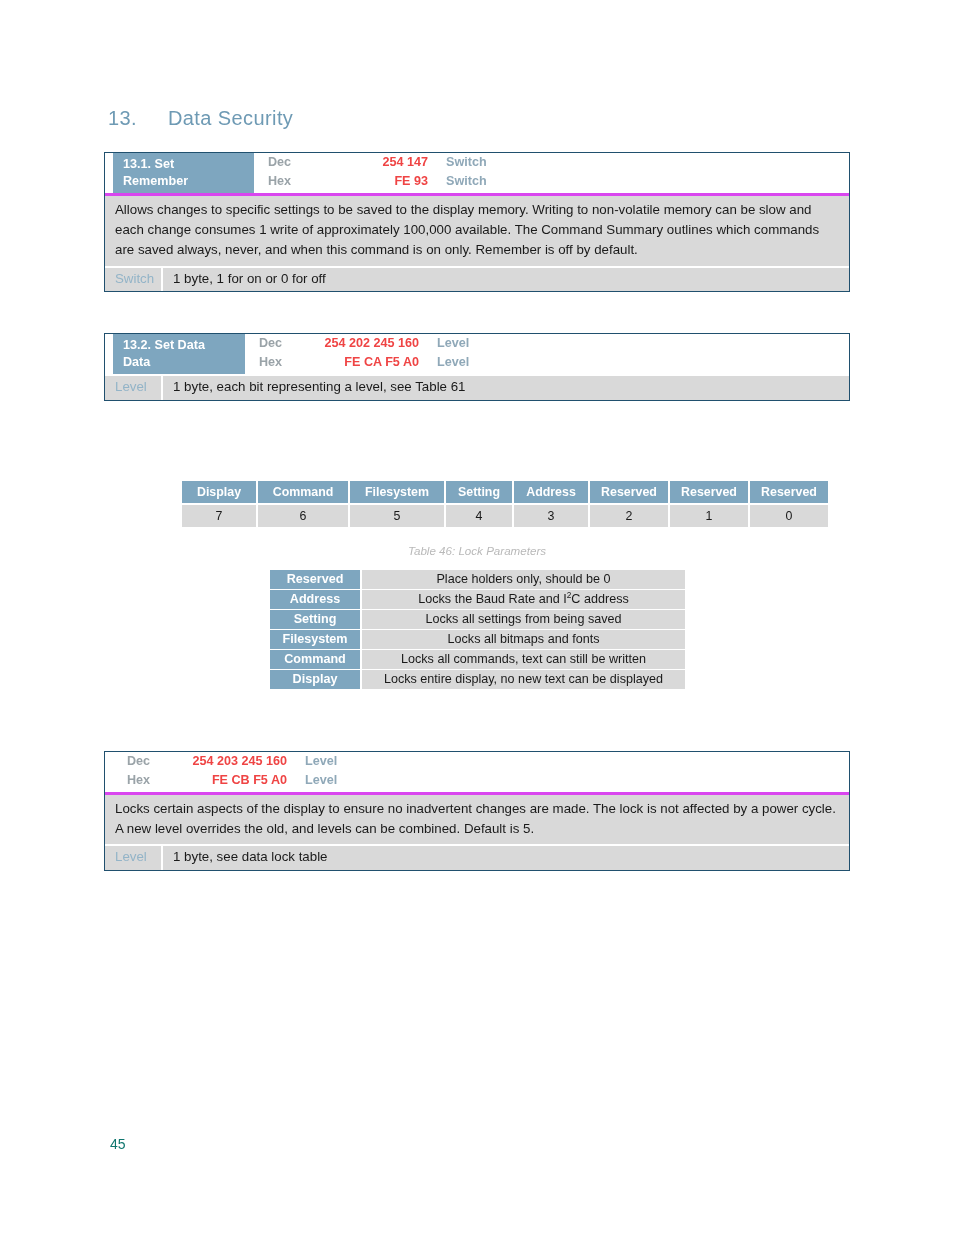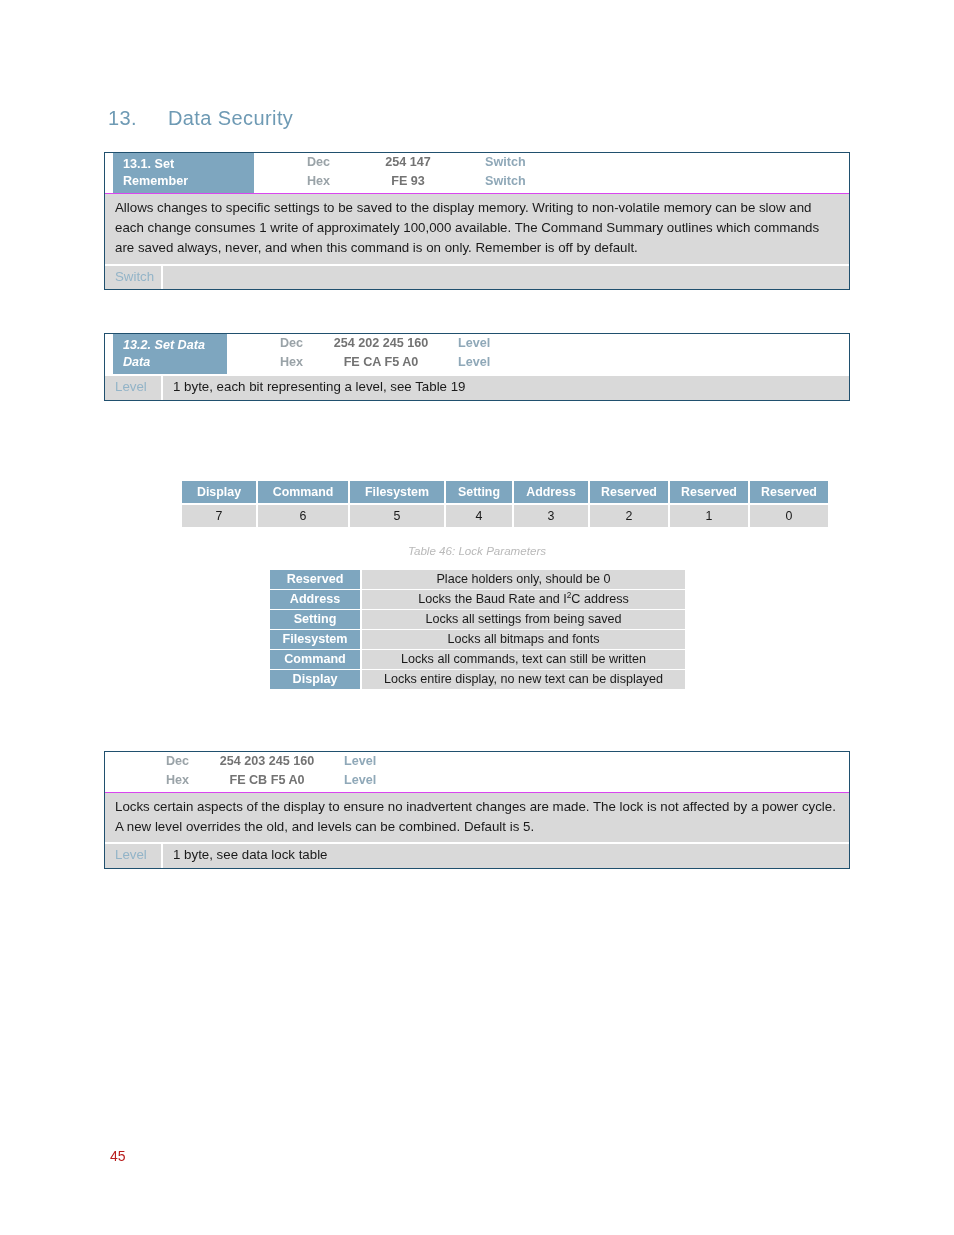--- a/index.html
+++ b/index.html
@@ -58,53 +58,52 @@
     text-align: right;
     line-height: 17px;
     flex: 0 0 auto;
   }
   .cmd-name .l1 { display: block; text-align: left; }
   .cmd-name .l2 { display: block; text-align: left; }
   .cmd-codes {
     flex: 1 1 auto;
     padding-left: 14px;
     box-sizing: border-box;
-    margin-left: 39px;
   }
   .code-row {
     display: flex;
     line-height: 18.5px;
     font-size: 12.6px;
     align-items: baseline;
   }
   .code-label {
     width: 42px;
     color: #9aa3a8;
     font-weight: bold;
     flex: 0 0 42px;
   }
   .code-val {
-    color: #737373;
-    font-weight: bold;
-    text-align: center;
+    color: #ef4444;
+    font-weight: bold;
+    text-align: right;
     flex: 0 0 auto;
   }
   .code-param {
     color: #8fa8b8;
     font-weight: bold;
     padding-left: 18px;
     flex: 0 0 auto;
   }
   .cmd-desc {
     background: #d9d9d9;
     color: #1a1a1a;
     font-size: 13.3px;
     line-height: 20.2px;
     padding: 4px 10px 5px 10px;
-    border-top: 1px solid #d946ef;
+    border-top: 3px solid #d946ef;
   }
   .cmd-param-row {
     display: flex;
     background: #d9d9d9;
     border-top: 2px solid #ffffff;
     font-size: 13.3px;
     line-height: 20.5px;
   }
   .param-name {
     flex: 0 0 58px;
@@ -189,22 +188,21 @@
     border-bottom: 1px solid #ffffff;
   }
   sup { font-size: 0.66em; vertical-align: super; line-height: 0; }
 
   
   .page-number {
     position: absolute;
     left: 110px;
     top: 1136px;
     font-size: 14px;
-    color: #b91c1c;
-    margin-top: 12px;
+    color: #0f766e;
   }
 </style>
 </head>
 <body>
 
 <div class="page">
 
   <div class="section-title">
     <span class="num">13.</span><span>Data Security</span>
   </div>
@@ -224,45 +222,46 @@
         <div class="code-row">
           <span class="code-label">Hex</span>
           <span class="code-val" style="width:118px;">FE 93</span>
           <span class="code-param">Switch</span>
         </div>
       </div>
     </div>
     <div class="cmd-desc">Allows changes to specific settings to be saved to the display memory.  Writing to non-volatile memory can be slow and each change consumes 1 write of approximately 100,000 available.  The Command Summary outlines which commands are saved always, never, and when this command is on only.  Remember is off by default.</div>
     <div class="cmd-param-row">
       <div class="param-name">Switch</div>
+      <div class="param-desc">1 byte, 1 for on or 0 for off</div>
     </div>
   </div>
 
   <div class="cmd-block" style="top:333px;">
     <div class="cmd-head">
-      <div class="cmd-name" style="width:114px;font-style:italic;">
+      <div class="cmd-name" style="width:132px;">
         <span class="l1">13.2. Set Data</span>
         <span class="l2">Data</span>
       </div>
       <div class="cmd-codes">
         <div class="code-row">
           <span class="code-label">Dec</span>
           <span class="code-val" style="width:118px;">254 202 245 160</span>
           <span class="code-param">Level</span>
         </div>
         <div class="code-row">
           <span class="code-label">Hex</span>
           <span class="code-val" style="width:118px;">FE CA F5 A0</span>
           <span class="code-param">Level</span>
         </div>
       </div>
     </div>
     <div class="cmd-param-row">
       <div class="param-name">Level</div>
-      <div class="param-desc">1 byte, each bit representing a level, see Table 19</div>
+      <div class="param-desc">1 byte, each bit representing a level, see Table 61</div>
     </div>
   </div>
 
 
   <table class="bits-table">
     <tbody>
         <tr>
       <th style="width:62px;">Display</th>
       <th style="width:78px;">Command</th>
       <th style="width:82px;">Filesystem</th>

